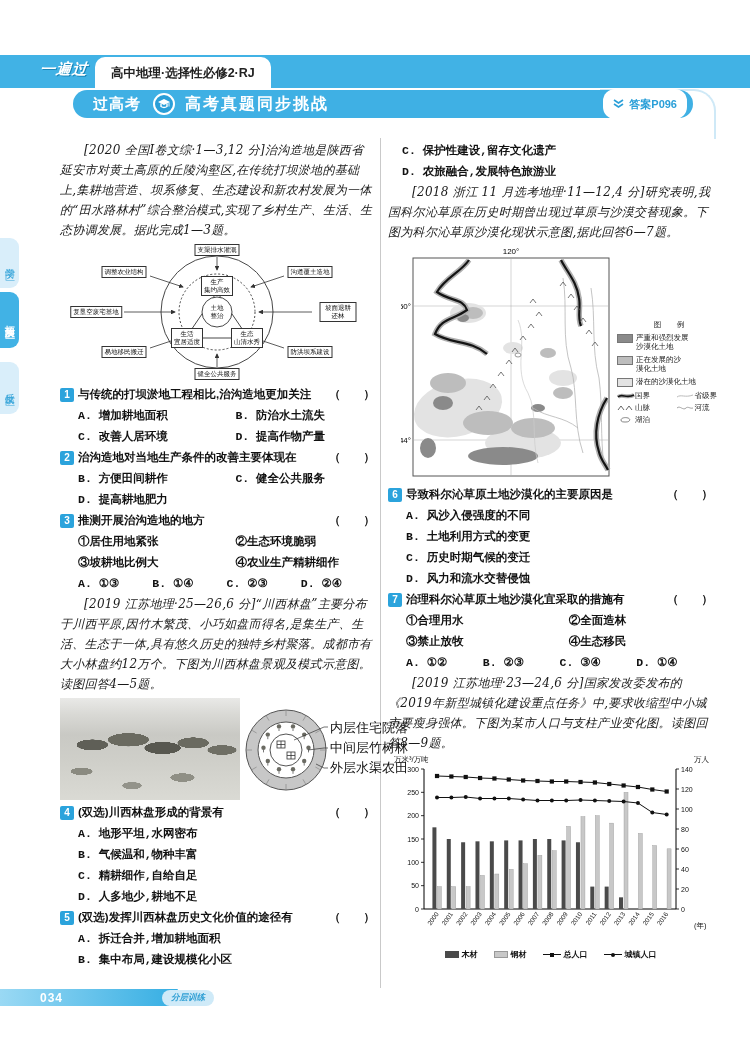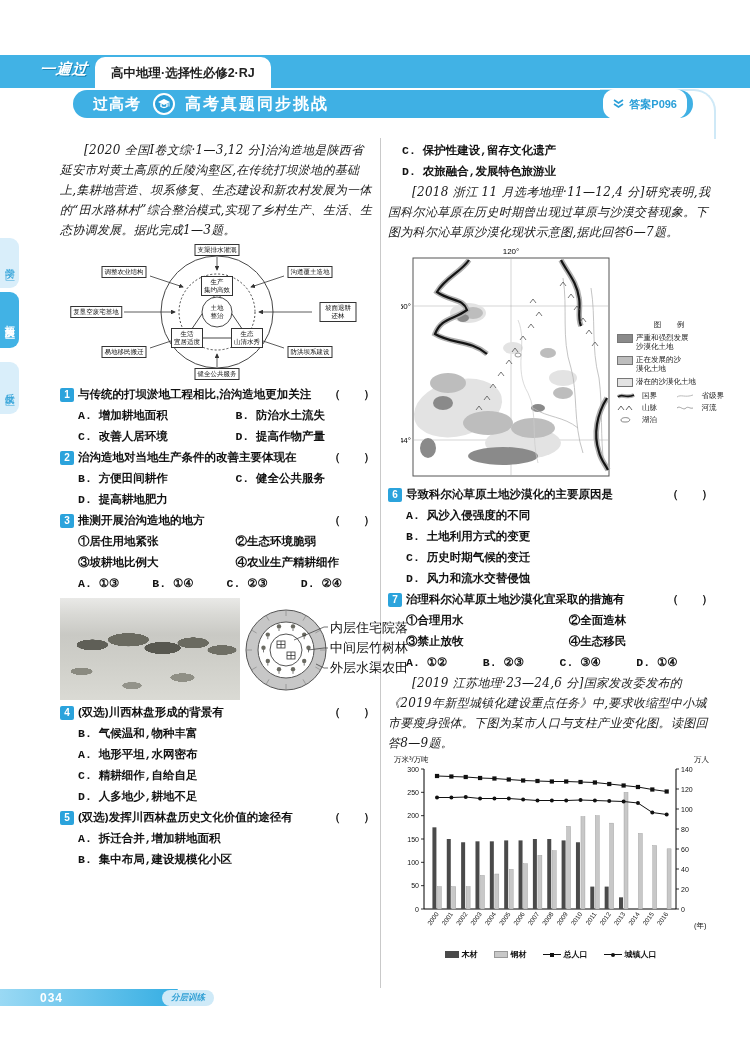--- a/index.html
+++ b/index.html
@@ -60,21 +60,21 @@
   .ring-wrap{position:relative;width:131px;height:102px;flex:none;}
   .ring-label{position:absolute;font-size:13px;line-height:9px;white-space:nowrap;font-weight:normal;}
 
   
   .map-wrap{position:relative;width:325px;height:238px;margin:2px 13px;}
   .map-legend{position:absolute;left:216px;top:76px;width:108px;font-size:7.5px;line-height:9px;color:#222;}
   .lg-title{text-align:center;letter-spacing:4px;margin-bottom:4px;}
   .lg-item{display:flex;gap:3px;margin-bottom:4px;align-items:flex-start;}
   .lg-sw{flex:none;width:16px;height:9px;border:0.5px solid #777;margin-top:1px;}
   .lg-grid{display:grid;grid-template-columns:55% 45%;row-gap:3px;margin-top:2px;}
-  .lg-cell{display:flex;gap:7px;align-items:flex-end;font-family:Liberation Serif, serif;}
+  .lg-cell{display:flex;gap:0;align-items:flex-end;font-family:Liberation Serif, serif;}
   .pre{white-space:pre-line;}
 
   
   .chart-wrap{position:relative;width:325px;height:212px;margin-top:4px;}
   .ax-label{position:absolute;font-size:7.5px;color:#111;}
   .chart-legend{position:absolute;left:0;top:192px;width:325px;display:flex;justify-content:center;gap:16px;font-size:8px;font-weight:bold;align-items:center;}
   .cl-item{display:flex;align-items:center;gap:3px;}
   .sw-dark{width:14px;height:7px;background:#4a4a4a;}
   .sw-light{width:14px;height:7px;background:#c8c8c8;border:0.5px solid #999;}
   .sw-line{position:relative;width:18px;height:7px;}
@@ -200,20 +200,21 @@
       <span class="opt">④农业生产精耕细作</span>
     </div>
     <div class="q-opts four">
       <span class="opt">A. ①③</span>
       <span class="opt">B. ①④</span>
       <span class="opt">C. ②③</span>
       <span class="opt">D. ②④</span>
     </div>
   </div>
 
+  <p class="intro">[2019 江苏地理·25—26,6 分]“川西林盘”主要分布于川西平原,因竹木繁茂、小巧如盘而得名,是集生产、生活、生态于一体,具有悠久历史的独特乡村聚落。成都市有大小林盘约12万个。下图为川西林盘景观及模式示意图。读图回答4—5题。</p>
 
   <div class="fig-row">
     <div class="photo"></div>
     <div class="ring-wrap">
       <svg width="131" height="102" viewBox="0 0 131 102">
         <defs>
           <g id="tree">
               <circle cx="0" cy="-2.2" r="2.2" fill="#6b6b63"></circle>
               <line x1="0" y1="0" x2="0" y2="2.4" stroke="#555" stroke-width="0.8"></line>
             </g>
@@ -266,22 +267,22 @@
     </div>
   </div>
 
   <div class="q">
     <div class="q-stem-row">
       <span class="q-num">4</span>
       <span>(双选)川西林盘形成的背景有</span>
       <span class="q-paren">（　　）</span>
     </div>
     <div class="q-opts">
+      <div class="opt">A. 地形平坦,水网密布</div>
       <div class="opt">B. 气候温和,物种丰富</div>
-      <div class="opt">A. 地形平坦,水网密布</div>
       <div class="opt">C. 精耕细作,自给自足</div>
       <div class="opt">D. 人多地少,耕地不足</div>
     </div>
   </div>
 
   <div class="q">
     <div class="q-stem-row">
       <span class="q-num">5</span>
       <span>(双选)发挥川西林盘历史文化价值的途径有</span>
       <span class="q-paren">（　　）</span>

